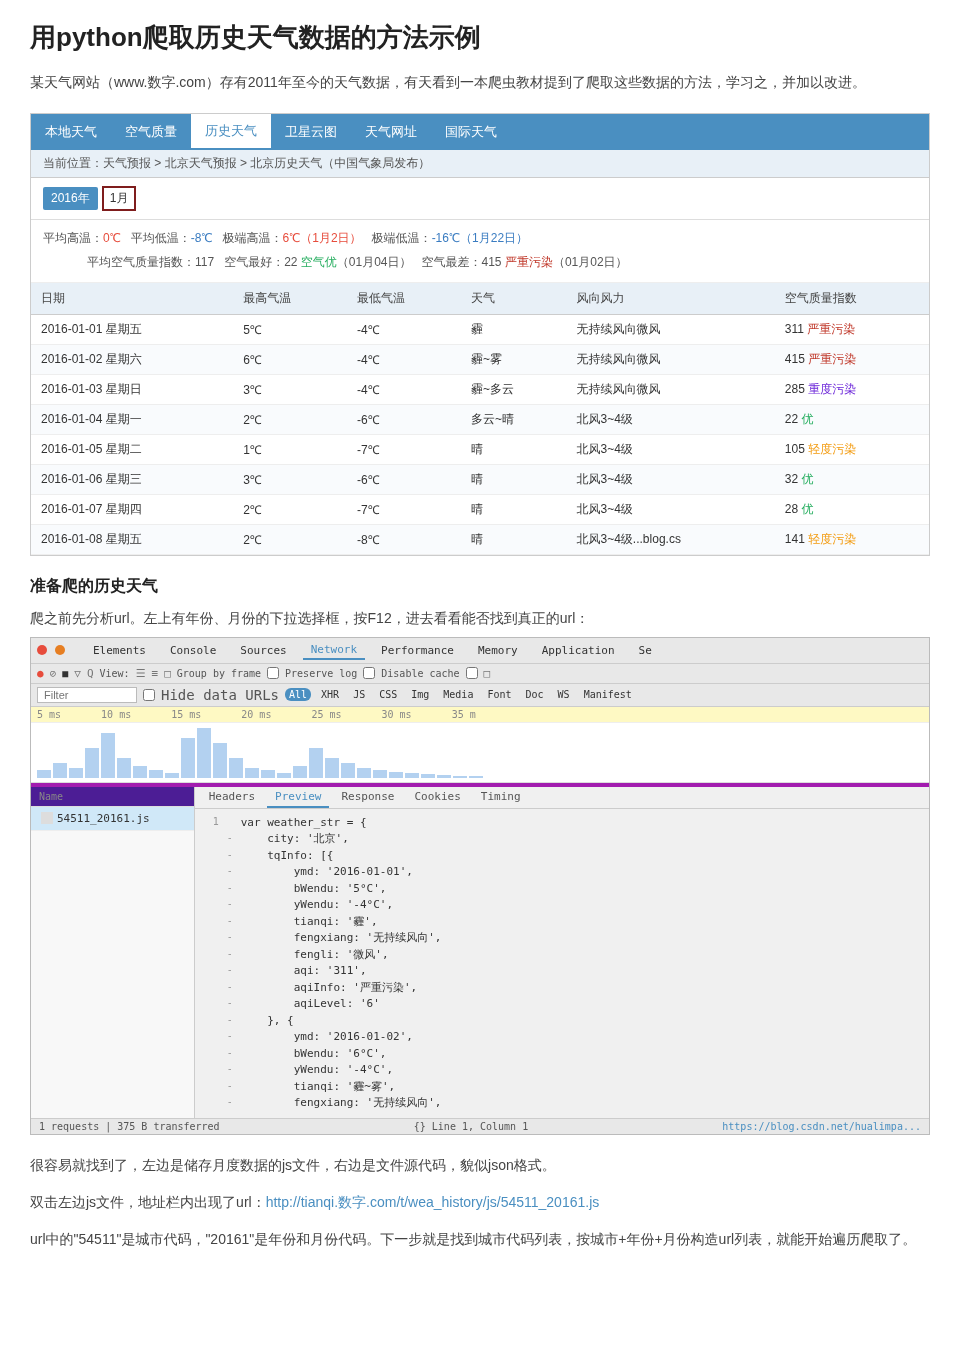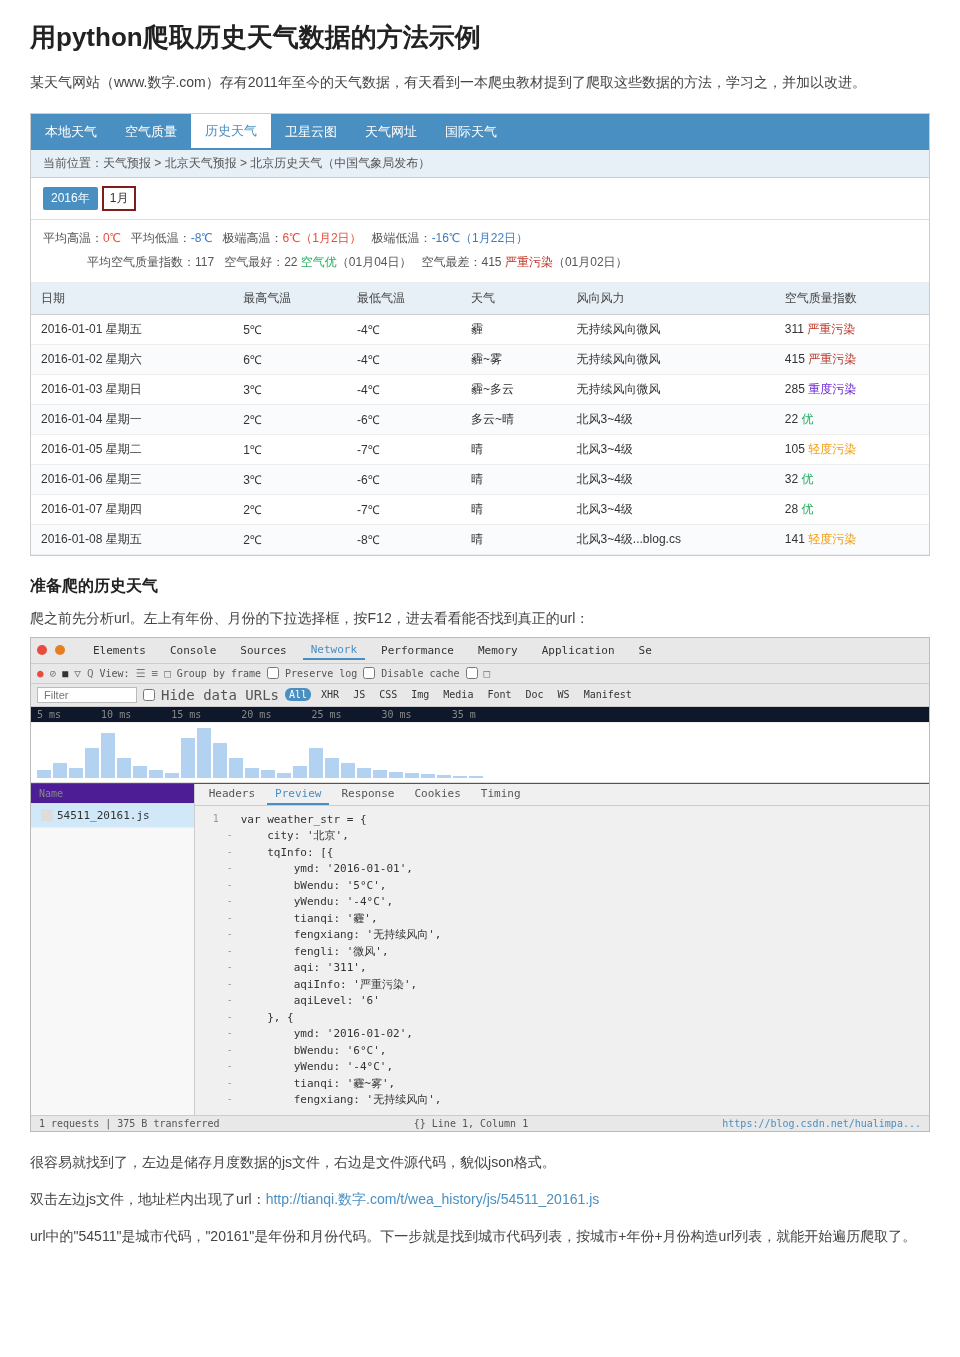--- a/index.html
+++ b/index.html
@@ -501,21 +501,21 @@
     <span class="devtools-filter-tag">JS</span>
     <span class="devtools-filter-tag">CSS</span>
     <span class="devtools-filter-tag">Img</span>
     <span class="devtools-filter-tag">Media</span>
     <span class="devtools-filter-tag">Font</span>
     <span class="devtools-filter-tag">Doc</span>
     <span class="devtools-filter-tag">WS</span>
     <span class="devtools-filter-tag">Manifest</span>
   </div>
 
-  <div style="position:relative; background:#0f172a; border-bottom:1px solid #a21caf;">
+  <div style="position:relative; background:#fef9c3; border-bottom:4px solid #a21caf;">
     <div class="timeline-label">
       <span>5 ms</span>
       <span>10 ms</span>
       <span>15 ms</span>
       <span>20 ms</span>
       <span>25 ms</span>
       <span>30 ms</span>
       <span>35 m</span>
     </div>
     <div class="devtools-timeline" id="timeline-bars">

